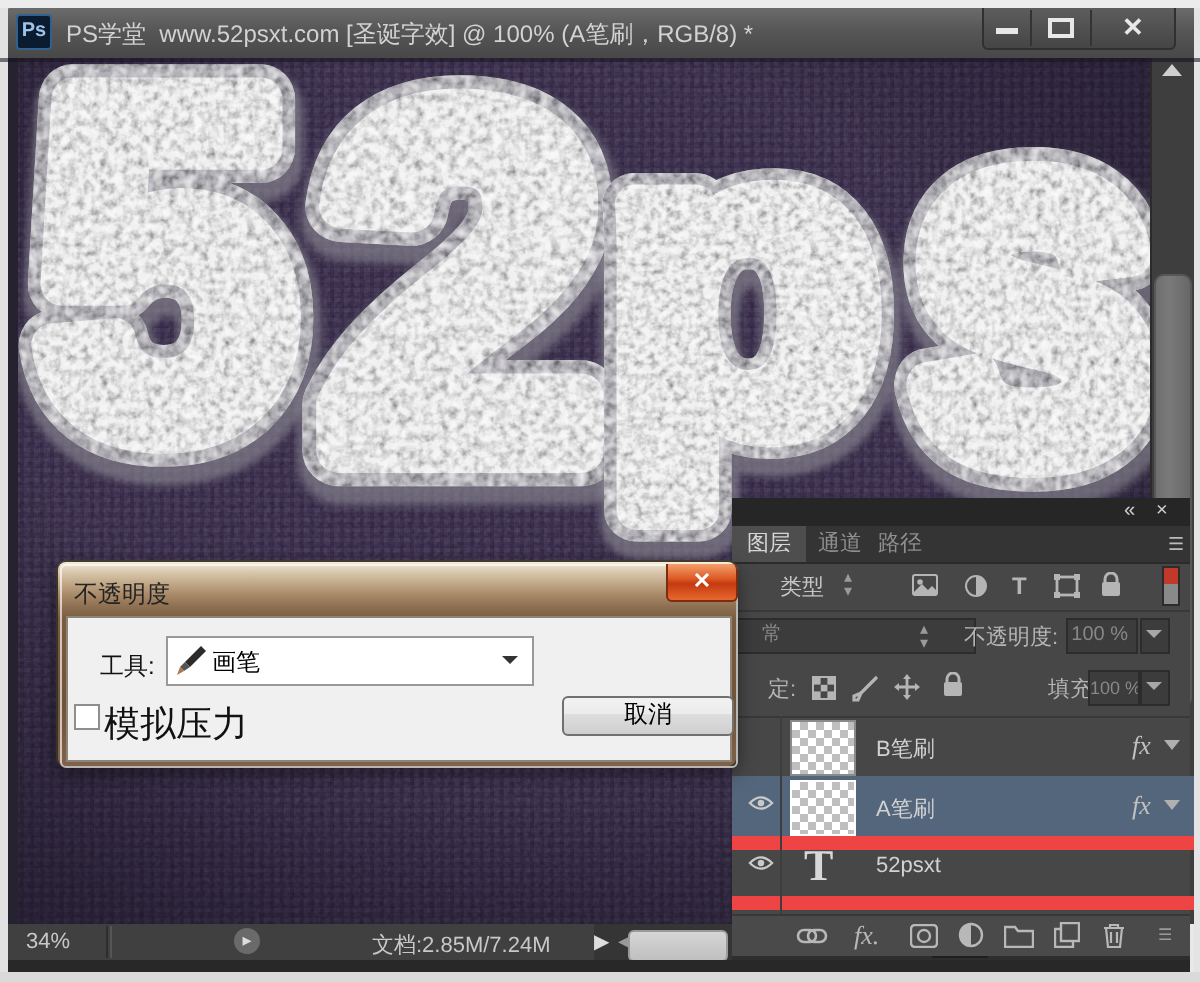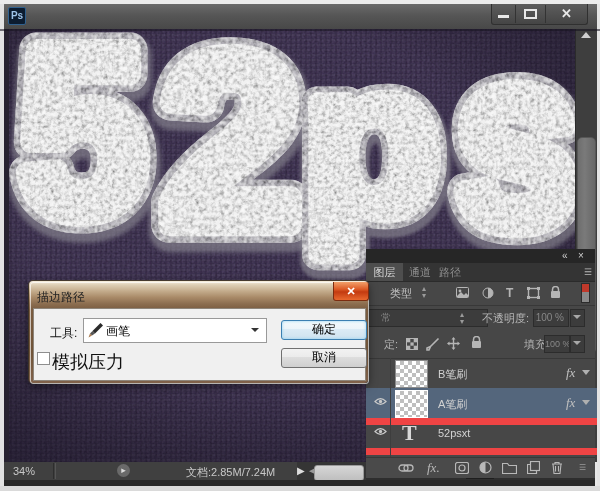--- a/index.html
+++ b/index.html
@@ -306,46 +306,46 @@
       </svg>
       <span class="abs" style="left:213px;top:5px;color:#9a9a9a;font-size:8px;letter-spacing:-1px;">☰</span>
     </div>
     <div class="abs" id="p-grip"></div>
     <span class="abs" style="left:100px;top:229px;width:28px;height:1px;background:#1e1e1e;"></span>
   </div>
 
   <div class="abs" id="topedge"></div>
   <div class="abs" id="titlebar">
     <div class="abs" id="pslogo" style="left:8px;top:3px;">Ps</div>
+    <div class="abs" id="title" style="top:5px;">PS学堂&nbsp;&nbsp;www.52psxt.com&nbsp;[圣诞字效]&nbsp;@&nbsp;100%&nbsp;(A笔刷，RGB/8)&nbsp;*</div>
   </div>
   <div class="abs" id="winbtns">
     <span class="wbtn" style="left:0;width:23px;"><span style="display:inline-block;width:11px;height:3px;background:#e8e8e8;margin-top:9px;"></span></span>
     <span class="abs" style="left:23px;top:1px;width:1px;height:18px;background:#333;"></span>
     <span class="wbtn" style="left:24px;width:29px;"><span style="display:inline-block;width:9px;height:6px;border:2px solid #e8e8e8;margin-top:5px;"></span></span>
     <span class="abs" style="left:53px;top:1px;width:1px;height:18px;background:#333;"></span>
     <span class="wbtn" style="left:54px;width:41px;font-size:13px;font-weight:bold;line-height:20px;">✕</span>
   </div>
   <div class="abs" id="rightedge"></div>
   <div class="abs" style="left:0;top:4px;width:4px;height:482px;background:#e2e2e2;"></div>
   <div class="abs" style="left:4px;top:29px;width:5px;height:433px;background:#272230;"></div>
   <div class="abs" style="left:0;top:29px;width:600px;height:2px;background:rgba(20,16,30,.55);"></div>
   <div class="abs" id="bottomedge"></div>
 
   <div class="abs" id="dialog">
     <div class="abs" id="dlg-inner-hl"></div>
-    <span class="abs" id="dlg-title">描边路径</span>
+    <span class="abs" id="dlg-title">不透明度</span>
     <div class="abs" id="dlg-close">✕</div>
     <div class="abs" id="dlg-body"></div>
     <span class="abs" id="dlg-tool-lab">工具:</span>
     <div class="abs" id="dlg-select">
       <svg class="abs" style="left:3px;top:3px;" width="17" height="17" viewBox="0 0 17 17">
         <polygon points="13.5,1 16,3.5 8,11.5 5.5,9" fill="#2b2b2b"></polygon>
         <polygon points="5.5,9 8,11.5 5,13.5 3,11.5" fill="#555"></polygon>
         <polygon points="3,11.5 5,13.5 1.5,15.5" fill="#a8794e"></polygon>
       </svg>
       <span class="abs" style="left:22px;top:4px;color:#000;font-size:12px;">画笔</span>
       <span class="abs darr" style="left:167px;top:9px;border-top-color:#333;"></span>
     </div>
-    <div class="abs" id="dlg-ok">确定</div>
     <div class="abs" id="dlg-check"></div>
     <span class="abs" id="dlg-check-lab">模拟压力</span>
     <div class="abs" id="dlg-cancel">取消</div>
   </div>
 
 </body></html>

